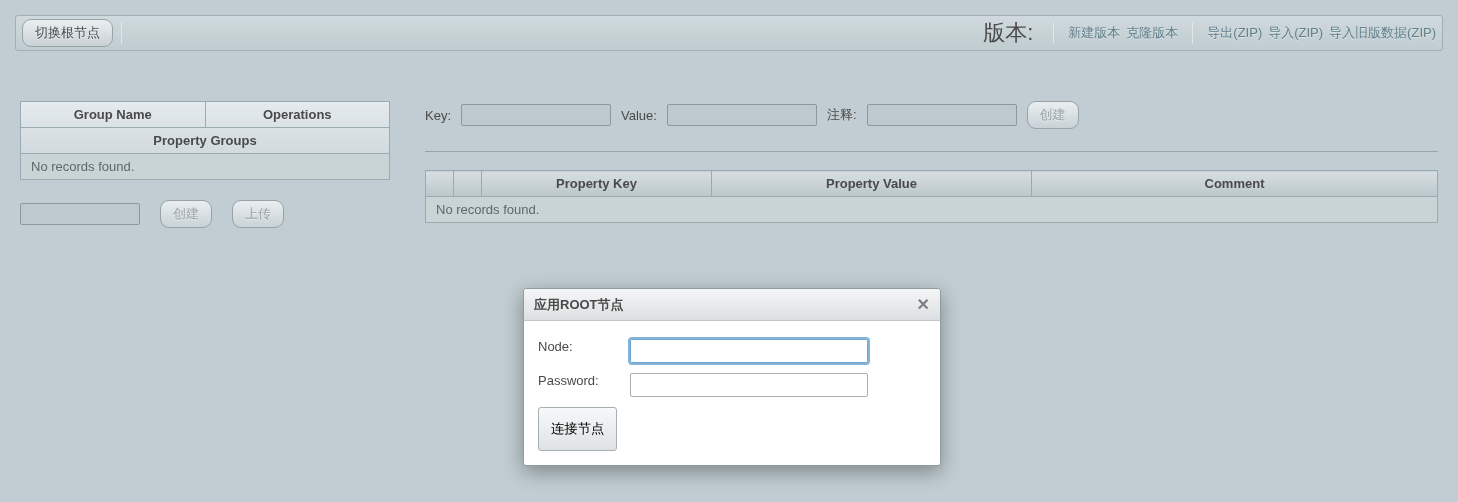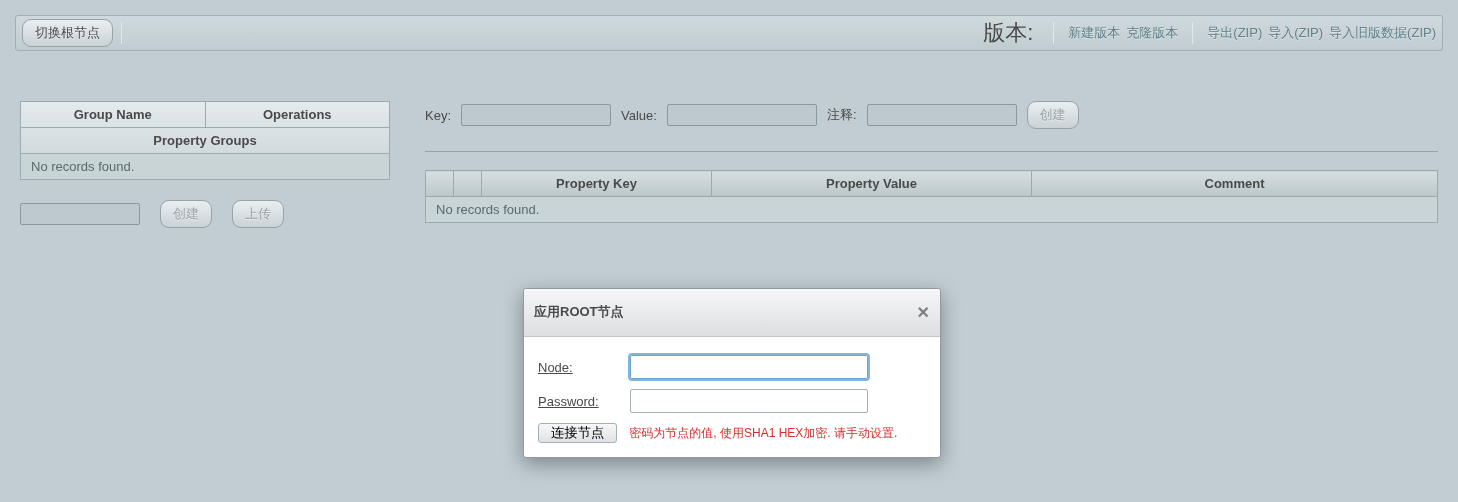--- a/index.html
+++ b/index.html
@@ -158,42 +158,40 @@
   top: 288px;
   width: 418px;
   background: #ffffff;
   border: 1px solid #909ba0;
   border-radius: 3px;
   box-shadow: 0 6px 20px rgba(0,0,0,0.35);
 }
 .dialog-title {
   background: linear-gradient(to bottom, #f5f6f7, #dcdfe1);
   border-bottom: 1px solid #c1c6c8;
-  padding: 14px 10px;
-  display: flex;
-  align-items: flex-start;
+  padding: 6px 10px;
+  display: flex;
+  align-items: flex-end;
   font-weight: bold;
   color: #4a4a4a;
   border-radius: 3px 3px 0 0;
 }
 .dialog-close {
   margin-left: auto;
   color: #7b8284;
   cursor: pointer;
   font-size: 16px;
   font-weight: bold;
 }
 .dialog-body {
   padding: 18px 14px 14px 14px;
 }
 .dlg-row {
   display: flex;
-  align-items: center;
   margin-bottom: 10px;
-  text-decoration: underline;
 }
 .dlg-row label {
   width: 92px;
   color: #4a4a4a;
 }
 .dlg-input {
   flex: 1;
   max-width: 238px;
   height: 24px;
   border: 1px solid #a6b0b4;
@@ -207,21 +205,21 @@
 }
 .dlg-footer {
   display: flex;
   align-items: center;
   gap: 12px;
 }
 .dlg-btn {
   background: linear-gradient(to bottom, #f7f8f9, #dfe2e3);
   border: 1px solid #a6b0b4;
   border-radius: 3px;
-  padding: 0 12px;
+  padding: 12px 12px;
   cursor: pointer;
 }
 .hint {
   color: #d62e2e;
   font-size: 12px;
 }
 </style>
 </head>
 <body>
 
@@ -303,16 +301,15 @@
     <div class="dlg-row">
       <label>Node:</label>
       <input class="dlg-input focus" style="">
     </div>
     <div class="dlg-row">
       <label>Password:</label>
       <input class="dlg-input" type="password" style="">
     </div>
     <div class="dlg-footer">
       <button class="dlg-btn">连接节点</button>
-      <span class="hint">密码为节点的值, 使用SHA1 HEX加密. 请手动设置.</span>
     </div>
   </div>
 </div>
 
 </body></html>

